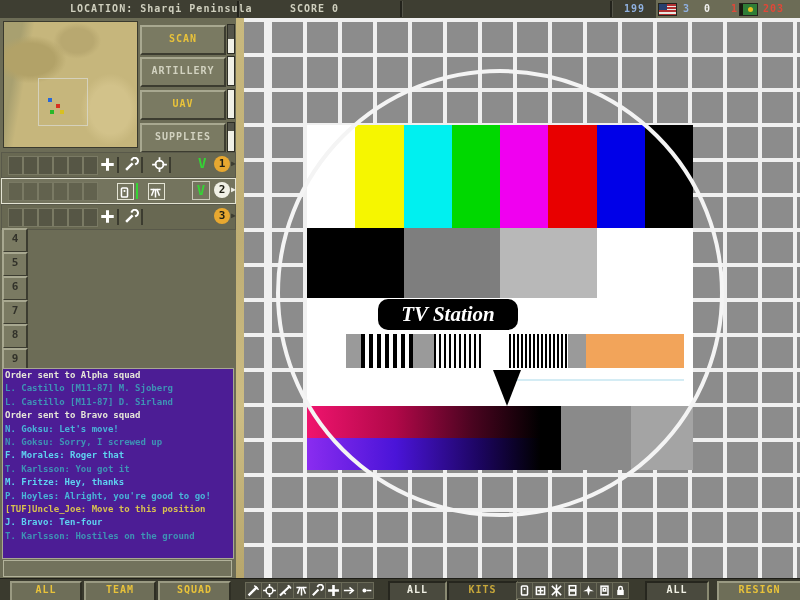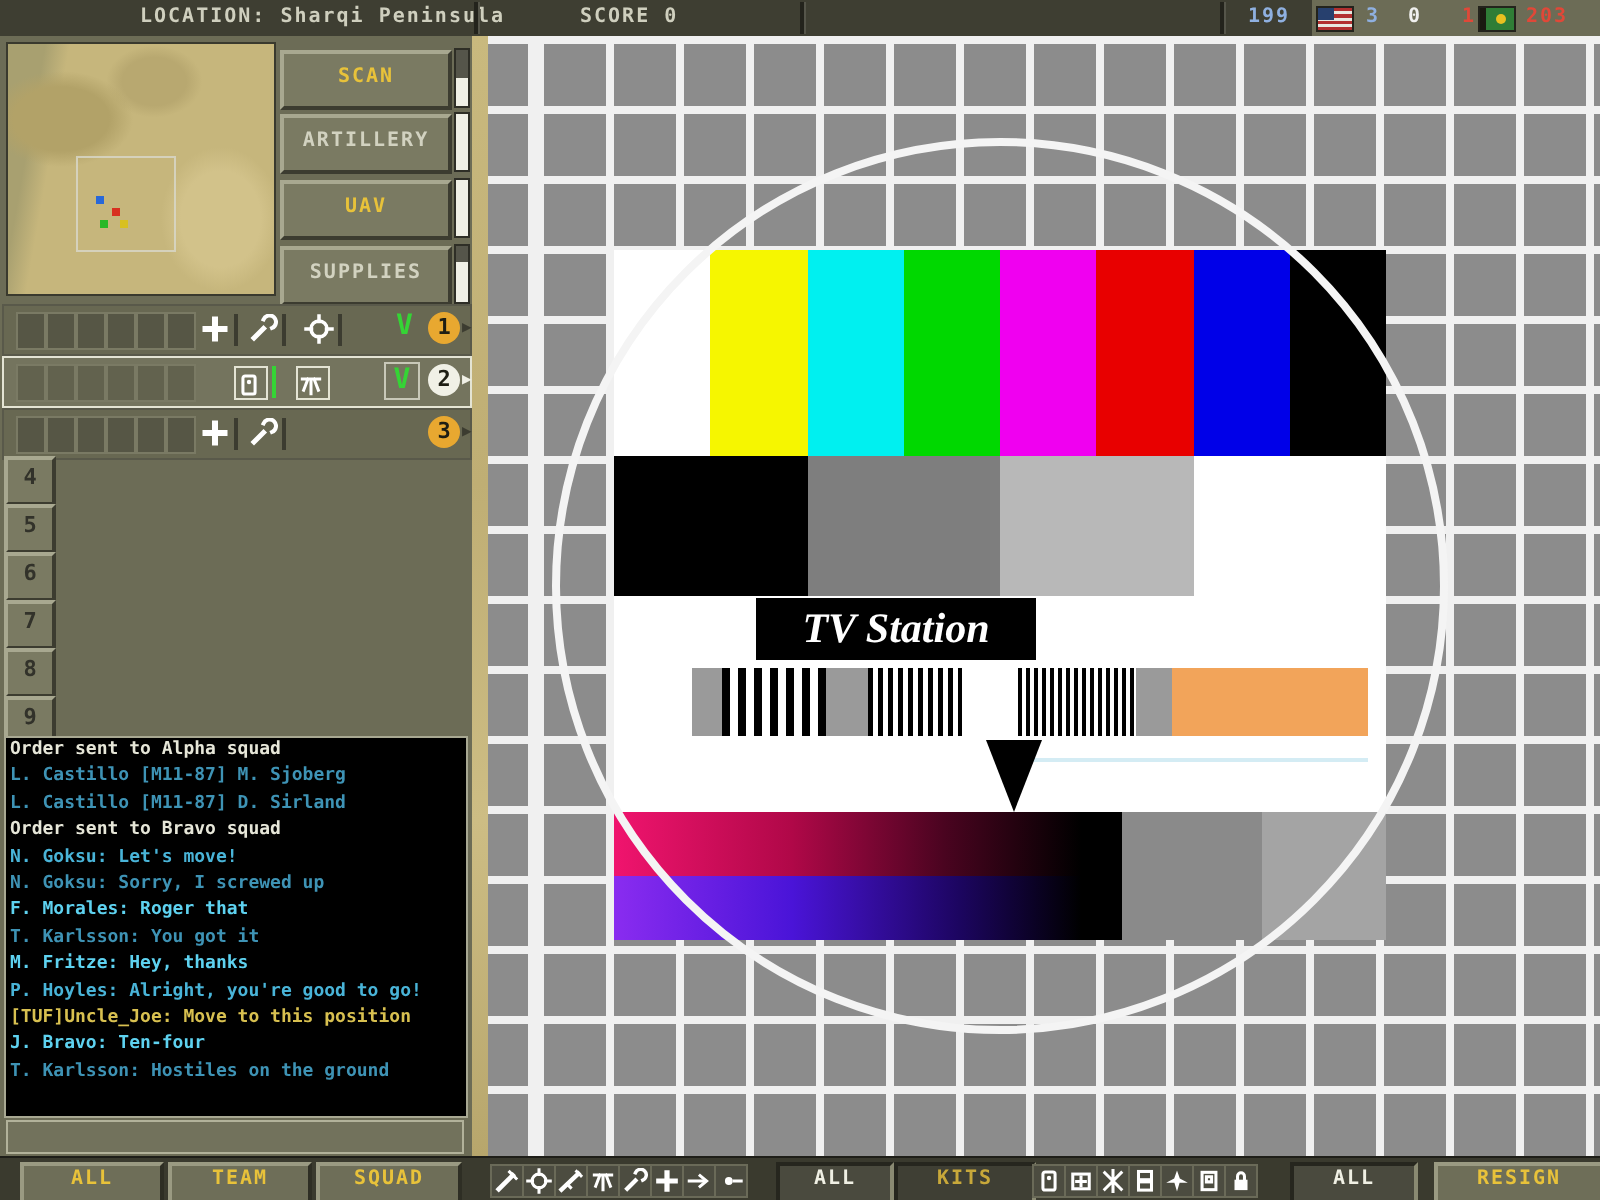--- a/index.html
+++ b/index.html
@@ -41,21 +41,21 @@
   .check{position:absolute;top:2px;font-size:14px;color:#35d435;}
   .check.boxed{border:1px solid #c8c8b8;width:16px;height:17px;text-align:center;line-height:17px;top:2px;}
   .badge{position:absolute;top:3px;width:16px;height:16px;border-radius:50%;background:#e8a830;
     color:#1e1e14;font-size:11px;text-align:center;line-height:16px;cursor:pointer;}
   .badge.white{background:#f0f0e6;}
   .badge-arrow{position:absolute;top:6px;font-size:8px;color:#3c3c30;}
   .num-btn{position:absolute;left:2px;width:22px;height:21px;background:#7a7a62;
     border-top:2px solid #a8a890;border-left:2px solid #a8a890;
     border-bottom:2px solid #3c3c30;border-right:2px solid #3c3c30;
     color:#32322a;font-size:11px;text-align:center;line-height:18px;cursor:pointer;}
-  #chat-log{left:2px;top:350px;width:230px;height:189px;background:#000000;border:1px solid #a8a892;overflow:hidden;}
+  #chat-log{left:2px;top:350px;width:230px;height:189px;background:#4c1d95;border:1px solid #a8a892;overflow:hidden;}
   .chat-line{height:13.4px;font-size:9px;line-height:13.4px;white-space:nowrap;padding-left:2px;}
   #chat-input{left:3px;top:542px;width:227px;height:15px;background:#72725c;border:1px solid #b2b29a;cursor:text;}
   
   #main-map{left:236px;top:18px;width:564px;height:560px;background-color:#8c8c8c;
     background-image:repeating-linear-gradient(90deg,#f0f0f0 0 4px,transparent 4px 35px),
       repeating-linear-gradient(180deg,#f0f0f0 0 4px,transparent 4px 35px);
     background-position:32px 0,0 35px;cursor:crosshair;}
   #sand-strip{left:0;top:0;width:8px;height:560px;background:linear-gradient(180deg,#c9b97e,#bfae74 40%,#cdbd84 70%,#b7a66c);}
   #pattern{left:71px;top:107px;width:386px;height:345px;}
   #color-bars{position:absolute;left:0;top:0;width:386px;height:103px;display:flex;}
@@ -300,21 +300,21 @@
       <div style="background: rgb(0, 0, 232);"></div>
         <div style="background: rgb(0, 0, 0);"></div>
     </div>
     <div id="gray-bars">
       <div style="background: rgb(0, 0, 0);"></div>
         <div style="background: rgb(126, 126, 126);"></div>
       <div style="background: rgb(184, 184, 184);"></div>
         <div style="background: rgb(255, 255, 255);"></div>
     </div>
     <div id="text-row">
-      <div class="tv-box" style="left:71px;width:140px;">TV Station</div>
+      <div class="tv-box" style="left:71px;width:140px;border-radius:10px;">TV Station</div>
     </div>
     <div id="freq-row">
       <div class="freq" style="left:39px;width:15px;background:#9a9a9a;"></div>
       <div class="freq" style="left:54px;width:52px;background:repeating-linear-gradient(90deg,#000 0 4px,#fff 4px 8px);"></div>
       <div class="freq" style="left:106px;width:21px;background:#9a9a9a;"></div>
       <div class="freq" style="left:127px;width:47px;background:repeating-linear-gradient(90deg,#000 0 2.5px,#fff 2.5px 5px);"></div>
       <div class="freq" style="left:202px;width:59px;background:repeating-linear-gradient(90deg,#000 0 2px,#fff 2px 4px);"></div>
       <div class="freq" style="left:261px;width:18px;background:#9a9a9a;"></div>
       <div class="freq" style="left: 279px; width: 98px; background: rgb(242, 164, 90);"></div>
     </div>

